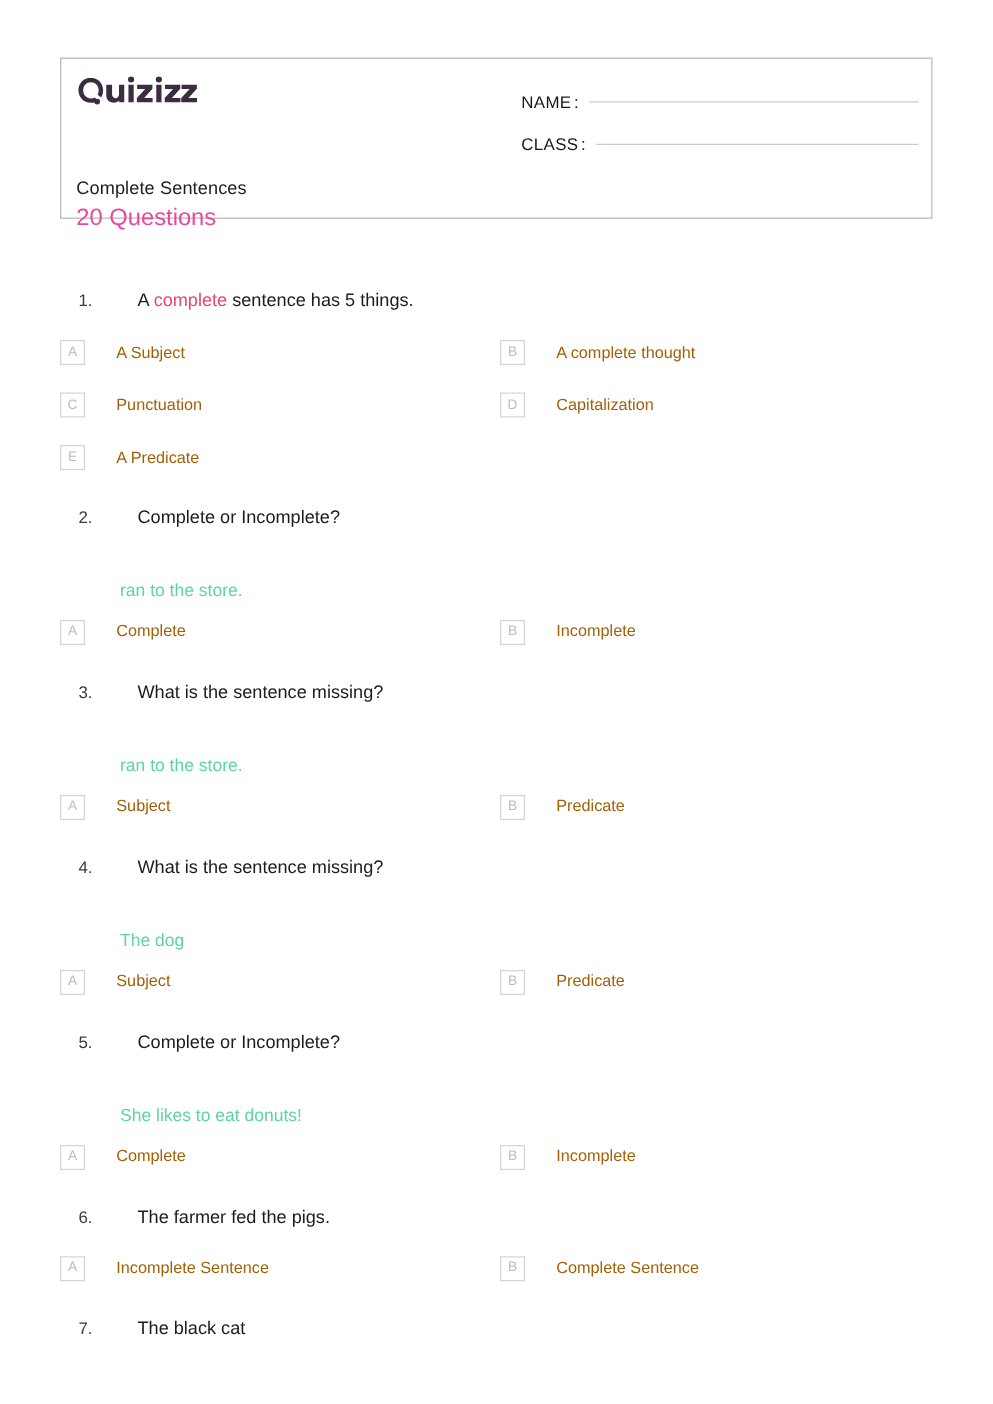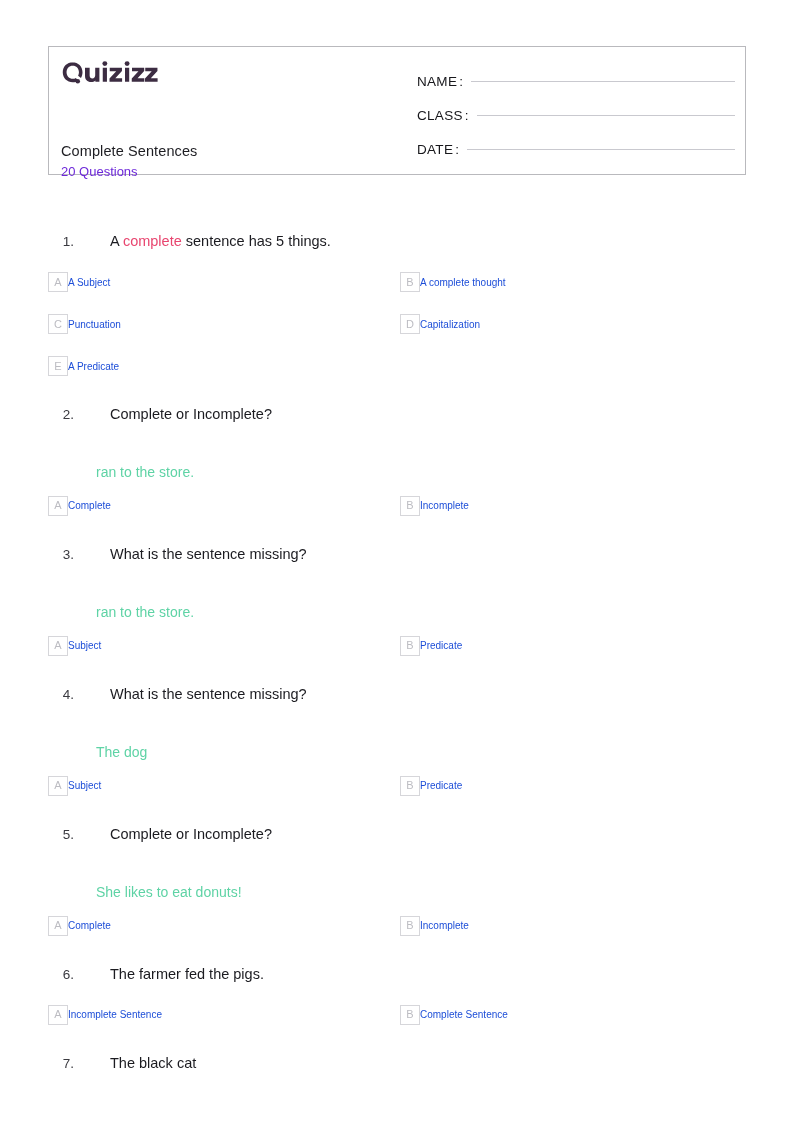--- a/index.html
+++ b/index.html
@@ -49,22 +49,22 @@
   }
 
   .quiz-title {
     font-size: 14.5px;
     color: #1d1d22;
     letter-spacing: 0.1px;
     margin-top: 58px;
     white-space: nowrap;
   }
   .quiz-subtitle {
-    font-size: 13px;
-    color: #6d28d9;
+    font-size: 19px;
+    color: #ec4899;
     margin-top: 5px;
     white-space: nowrap;
   }
 
   .fields-col {
     position: absolute;
     left: 368px;
     top: 18px;
     right: 10px;
   }
@@ -162,22 +162,23 @@
     border: 1px solid #d6d6da;
     box-sizing: border-box;
     font-size: 11px;
     color: #bcbcc2;
     display: flex;
     align-items: center;
     justify-content: center;
     line-height: 1;
   }
   .opt-label {
-    font-size: 10px;
-    color: #1d4ed8;
+    margin-left: 25px;
+    font-size: 13px;
+    color: #a16207;
     line-height: 1.3;
     white-space: nowrap;
   }
   .opt-row { height: 42px; }
 </style>
 </head>
 <body>
 
 <div class="page">
 
@@ -213,24 +214,20 @@
 
     <div class="fields-col">
       <div class="field-row">
         <span class="field-label"><span>NAME</span><span class="colon">:</span></span>
         <span class="field-line"></span>
       </div>
       <div class="field-row">
         <span class="field-label"><span>CLASS</span><span class="colon">:</span></span>
         <span class="field-line"></span>
       </div>
-      <div class="field-row">
-        <span class="field-label"><span>DATE</span><span class="colon">:</span></span>
-        <span class="field-line"></span>
-      </div>
     </div>
   </div>
 
   <div class="questions" id="questions-root">
       <div class="q-block">
         <div class="q-head">
           <div class="q-num">1.</div>
           <div class="q-text"><span>A </span><span class="hl-pink">complete</span><span> sentence has 5 things.</span></div>
         </div>
         <div class="options">

